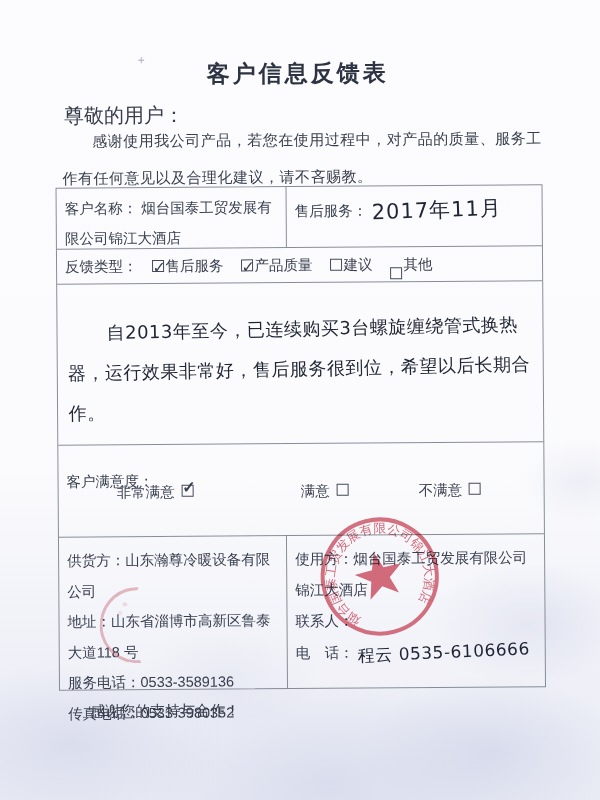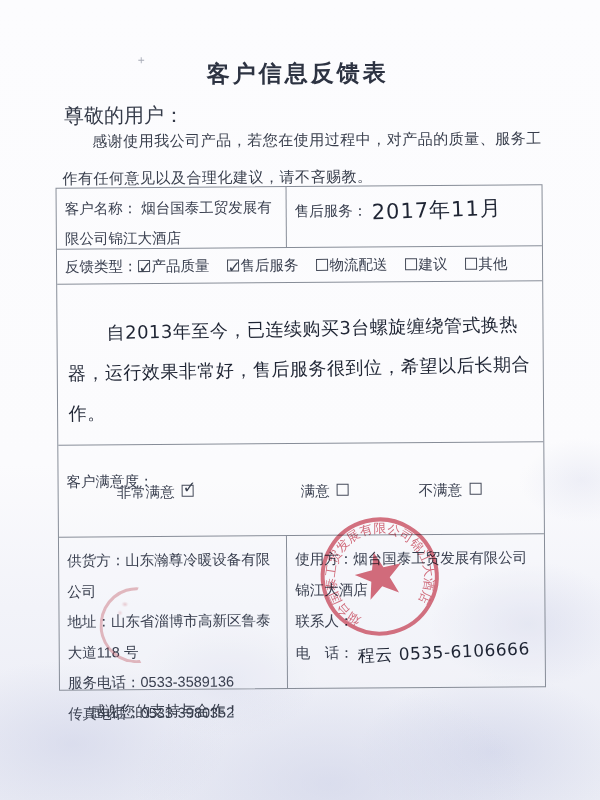--- a/index.html
+++ b/index.html
@@ -40,23 +40,23 @@
   .trow:last-child { border-bottom: none; }
   .cell { padding: 5px 8px; line-height: 30px; }
   .cell-r { border-left: 1px solid #878d98; }
 
   .row-customer { height: 61px; }
   .row-customer .c-left  { width: 229px; }
   .row-customer .c-right { width: 256px; padding-top: 7px; }
 
   .row-type { height: 35px; align-items: center; }
   .row-type .cell { display: flex; align-items: center; width: 100%; padding: 0 8px; }
-  .type-label { }
+  .type-label { margin-right: 14px; }
   .opt { display: inline-flex; align-items: center; margin-right: 17px; white-space: nowrap; }
-  .opt:last-child { margin-right: 0; }
+  .opt:last-child { margin-right: 0; align-items: flex-end; }
 
   .box {
     display: inline-block; width: 12px; height: 12px;
     border: 1.5px solid #444a58; position: relative; top: 0px; flex: none;
   }
   .box.pre { margin-right: 2px; }
   .box.post { margin-left: 3px; }
   .box.checked::after {
     content: "✓"; position: absolute; left: 0px; top: -8px;
     font-size: 16px; font-weight: bold; color: #3a4150;
@@ -67,21 +67,21 @@
   .hw { color: #1f2534; font-family: "DejaVu Sans", sans-serif; }
   .content-hw {
     position: absolute; top: 26px; left: 10px; right: 10px;
     font-size: 18px; line-height: 40px; text-indent: 2.2em;
     letter-spacing: .5px; transform: rotate(-0.8deg);
   }
   .date-hw { font-size: 21px; letter-spacing: 1px; display: inline-block; transform: rotate(-1.5deg); position: relative; top: 2px; }
 
   .row-satisfaction { height: 92px; display: block; }
   .sat-label { position: absolute; top: 27px; left: 8px; }
-  .sat-opt { position: absolute; top: 38px; white-space: nowrap; }
+  .sat-opt { position: absolute; top: 38px; white-space: nowrap; font-family: Liberation Serif, serif; }
   .sat-0 { left: 58px; } .sat-1 { left: 242px; } .sat-2 { left: 360px; text-align: center; }
 
   .row-parties { height: 152px; }
   .row-parties .c-left  { width: 227px; padding: 8px 8px; line-height: 30.5px; }
   .row-parties .c-right { width: 258px; padding: 8px 8px; line-height: 31px; }
   .fline { white-space: normal; }
   .phone-hw { font-size: 17px; letter-spacing: .5px; display: inline-block; transform: rotate(-2deg); position: relative; top: 1px; }
 
   .closing { position: absolute; top: 701px; left: 88px; font-size: 15px; color: #363c4a; }
 
@@ -124,29 +124,25 @@
           <span>售后服务：</span>
           <span class="hw date-hw">2017年11月</span>
         </div>
       </div>
 
       <div class="trow row-type">
         <div class="cell">
           <span class="type-label">反馈类型：</span>
           <span class="opt">
             <span class="box pre checked"></span>
+            <span>售后服务</span>
+          </span>
+          <span class="opt">
+            <span class="box pre checked"></span>
             <span>产品质量</span>
-          </span>
-          <span class="opt">
-            <span class="box pre checked"></span>
-            <span>售后服务</span>
-          </span>
-          <span class="opt">
-            <span class="box pre"></span>
-            <span>物流配送</span>
           </span>
           <span class="opt">
             <span class="box pre"></span>
             <span>建议</span>
           </span>
           <span class="opt">
             <span class="box pre"></span>
             <span>其他</span>
           </span>
         </div>

